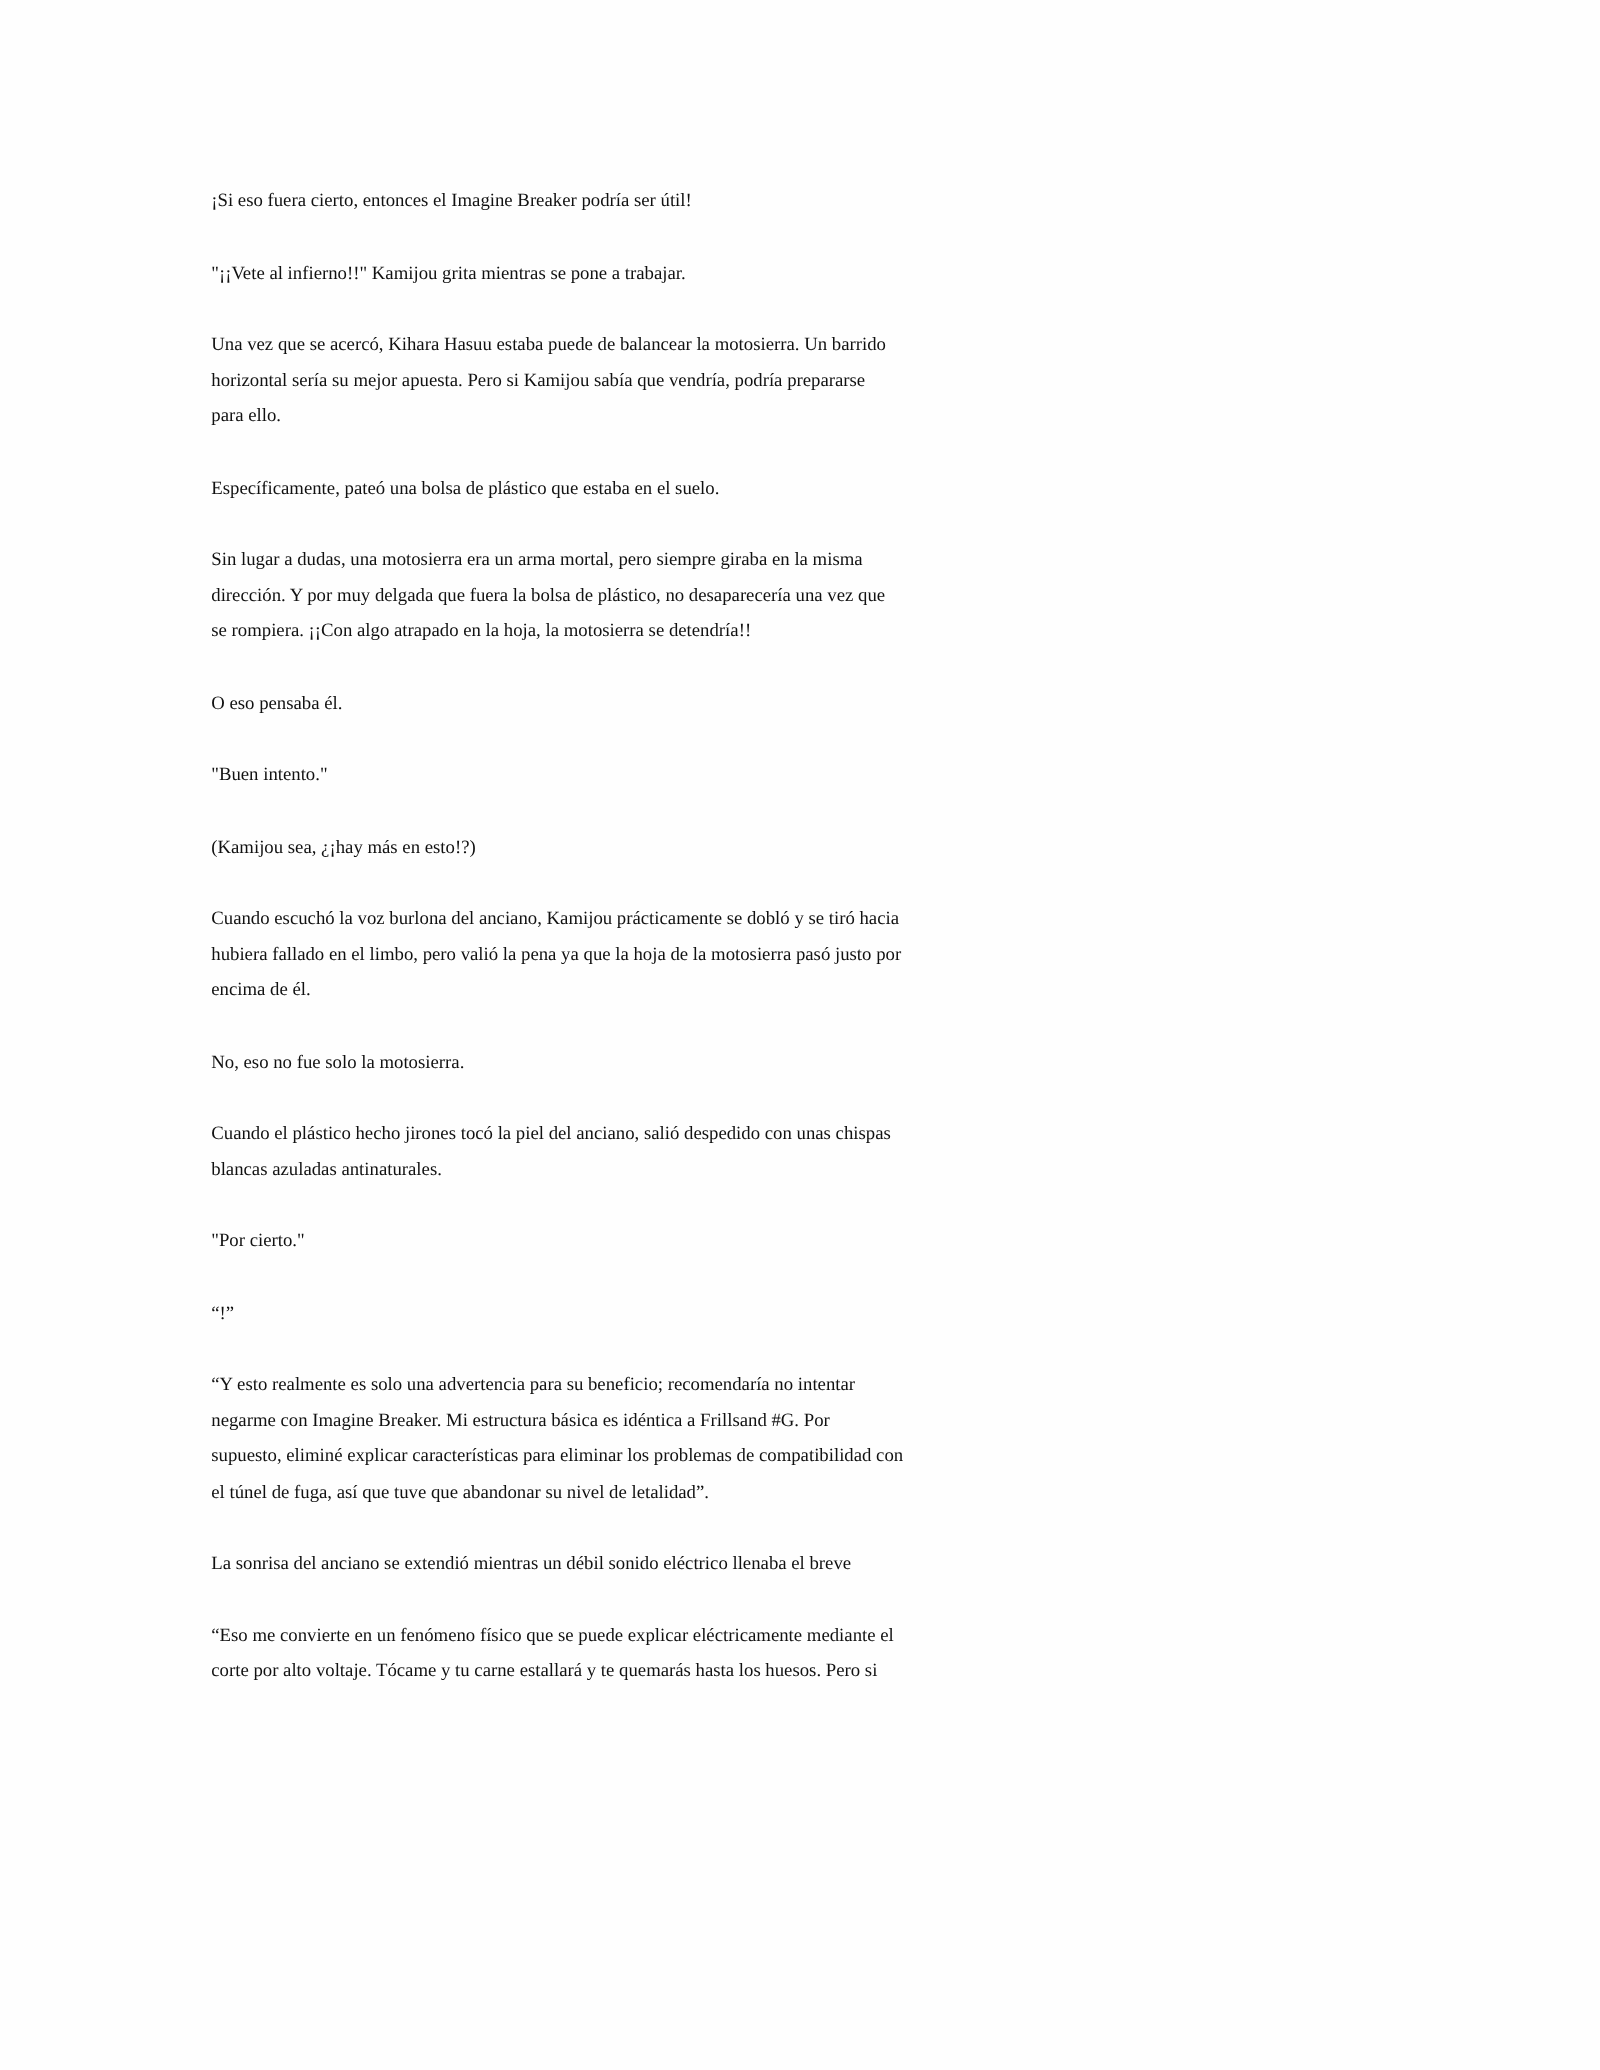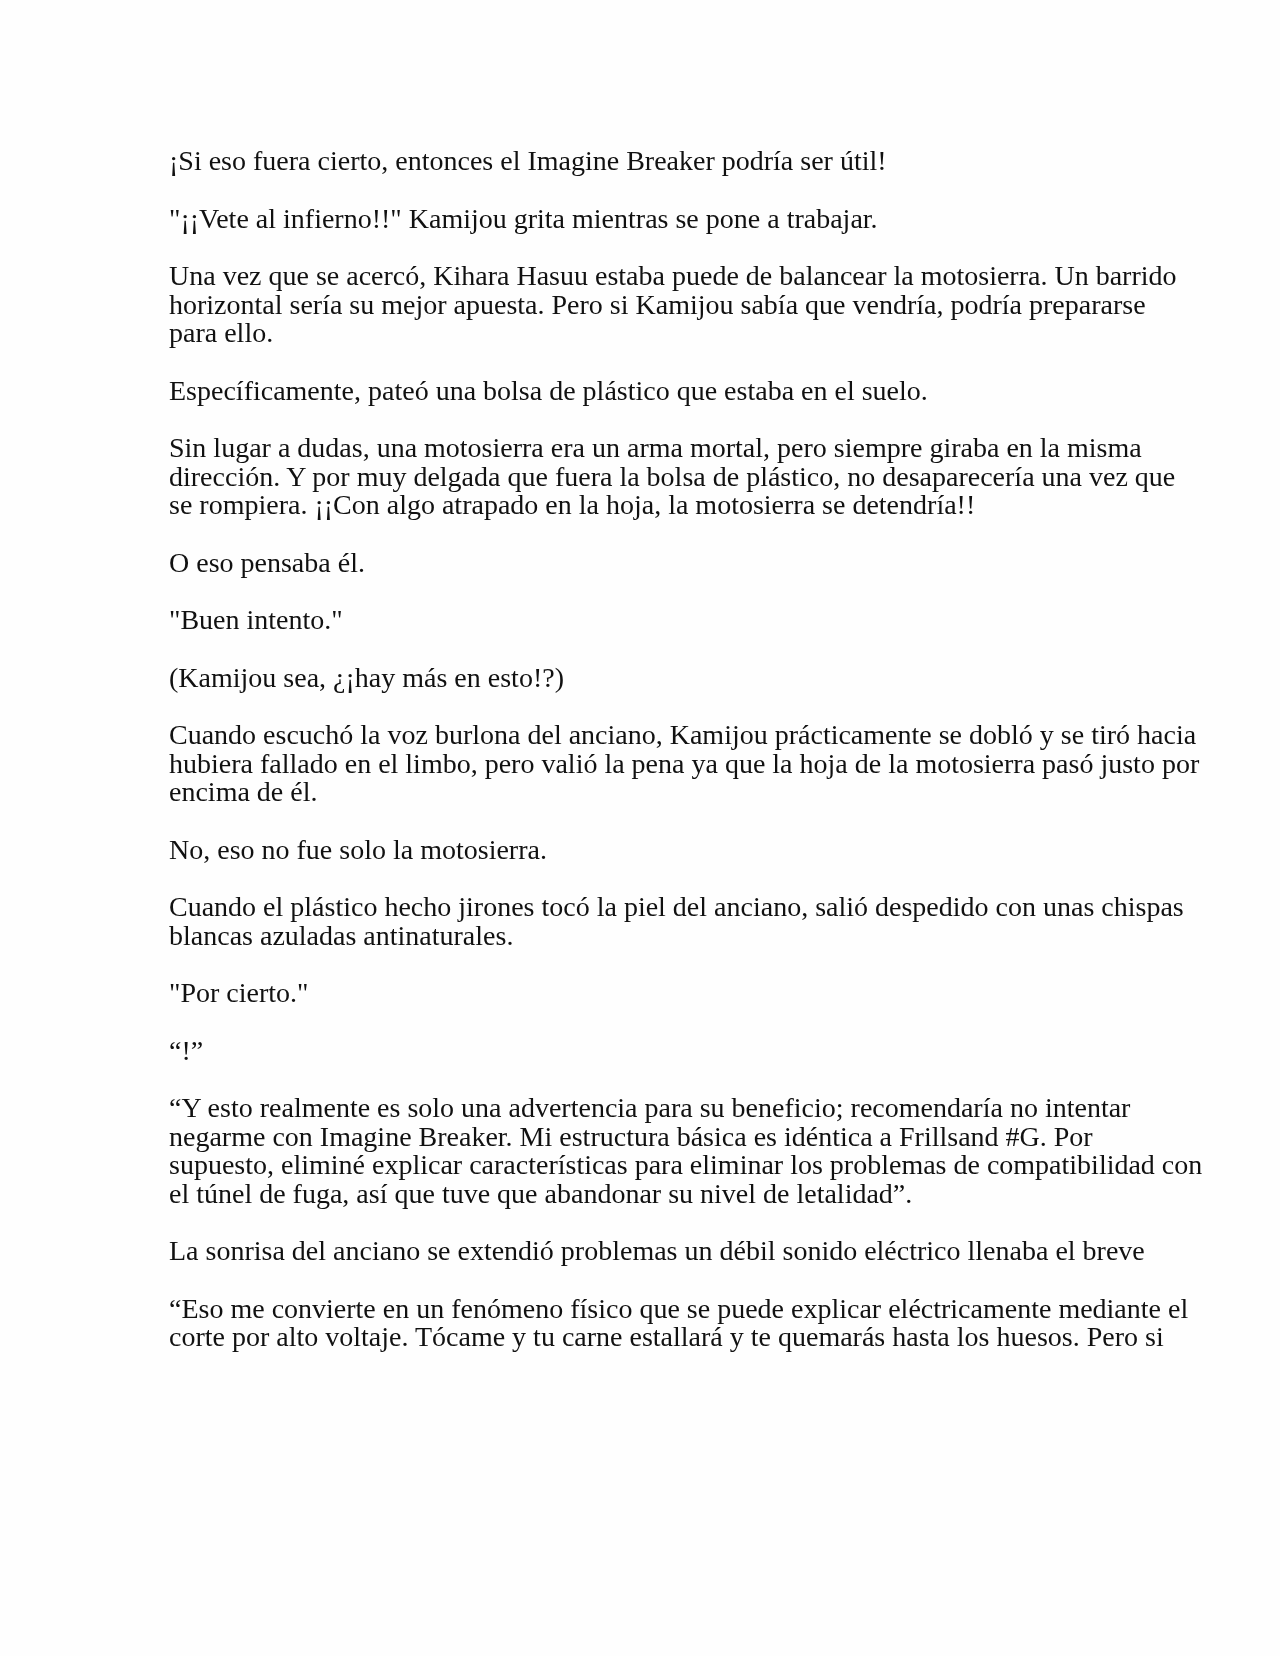--- a/index.html
+++ b/index.html
@@ -20,21 +20,21 @@
       width: 1280px;
       height: 1656px;
       background: #fefefe;
     }
     .content {
       position: absolute;
       left: 169px;
       top: 147px;
       width: 960px;
       font-family: "Liberation Serif", "DejaVu Serif", serif;
-      font-size: 28px;
+      font-size: 15px;
       line-height: 28.5px;
       color: #111111;
       letter-spacing: 0;
     }
     .para {
       margin: 0 0 29px 0;
       white-space: nowrap;
     }
     .line {
       display: block;
@@ -107,21 +107,21 @@
     </p>
 
     <p class="para">
       <span class="line">“Y esto realmente es solo una advertencia para su beneficio; recomendaría no intentar</span>
       <span class="line">negarme con Imagine Breaker. Mi estructura básica es idéntica a Frillsand #G. Por</span>
       <span class="line">supuesto, eliminé explicar características para eliminar los problemas de compatibilidad con</span>
       <span class="line">el túnel de fuga, así que tuve que abandonar su nivel de letalidad”.</span>
     </p>
 
     <p class="para">
-      <span class="line">La sonrisa del anciano se extendió problemas un débil sonido eléctrico llenaba el breve</span>
+      <span class="line">La sonrisa del anciano se extendió mientras un débil sonido eléctrico llenaba el breve</span>
     </p>
 
     <p class="para">
       <span class="line">“Eso me convierte en un fenómeno físico que se puede explicar eléctricamente mediante el</span>
       <span class="line">corte por alto voltaje. Tócame y tu carne estallará y te quemarás hasta los huesos. Pero si</span>
     </p>
 
   </div>
 </div>
 

